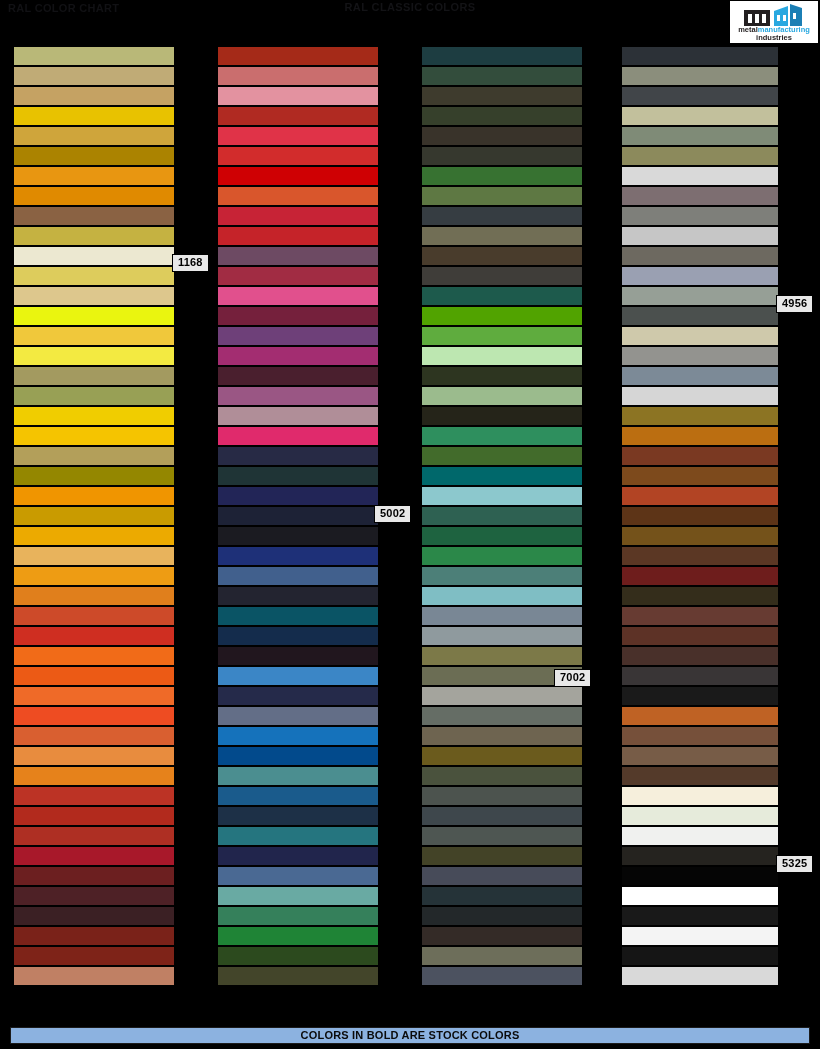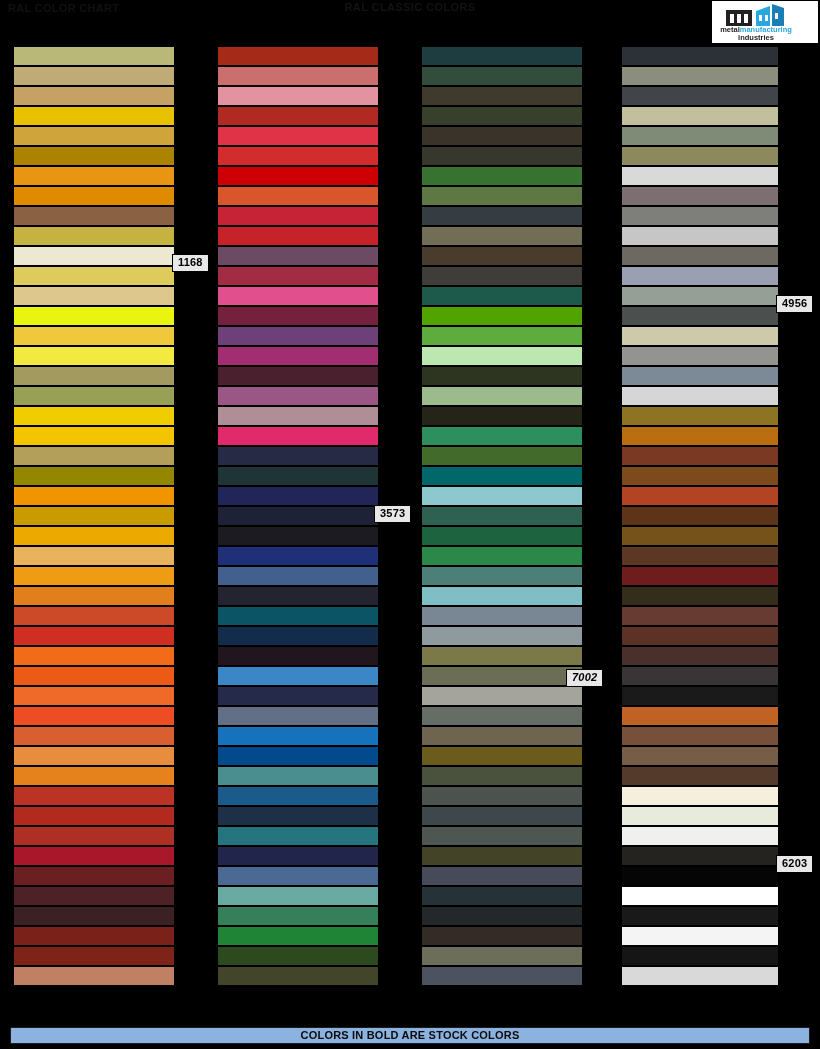--- a/index.html
+++ b/index.html
@@ -35,21 +35,21 @@
     font-weight: bold;
     letter-spacing: 0.4px;
     color: #131316;
     white-space: nowrap;
   }
 
   
   .logo {
     position: absolute;
     right: 2px; top: 1px;
-    width: 106px; height: 42px;
+    width: 88px; height: 42px;
     background: #ffffff;
     overflow: hidden;
   }
   .logo-mark {
     position: absolute;
     left: 14px; top: 3px;
     width: 60px; height: 22px;
   }
   .logo-txt1 {
     position: absolute;
@@ -341,21 +341,21 @@
       <div class="sw" style="background: rgb(5, 5, 5);"></div>
       <div class="sw" style="background: rgb(255, 255, 255);"></div>
       <div class="sw" style="background: rgb(25, 25, 25);"></div>
       <div class="sw" style="background: rgb(244, 244, 244);"></div>
       <div class="sw" style="background: rgb(21, 21, 21);"></div>
       <div class="sw" style="background: rgb(217, 217, 217);"></div>
     </div>
 
   <div id="callout-layer">
       <div class="callout" style="left: 172px; top: 254px;">1168</div>
-      <div class="callout" style="left: 374px; top: 505px;">3573</div>
-      <div class="callout" style="left: 566px; top: 669px; font-style: italic;">7002</div>
+      <div class="callout" style="left: 374px; top: 505px;">5002</div>
+      <div class="callout" style="left: 554px; top: 669px;">7002</div>
       <div class="callout" style="left: 776px; top: 295px;">4956</div>
-      <div class="callout" style="left: 776px; top: 855px;">6203</div>
+      <div class="callout" style="left: 776px; top: 855px;">5325</div>
     </div>
 
   <div class="footer" style="background: rgb(140, 178, 224);">COLORS IN BOLD ARE STOCK COLORS</div>
 
 </div>
 
 </body></html>

